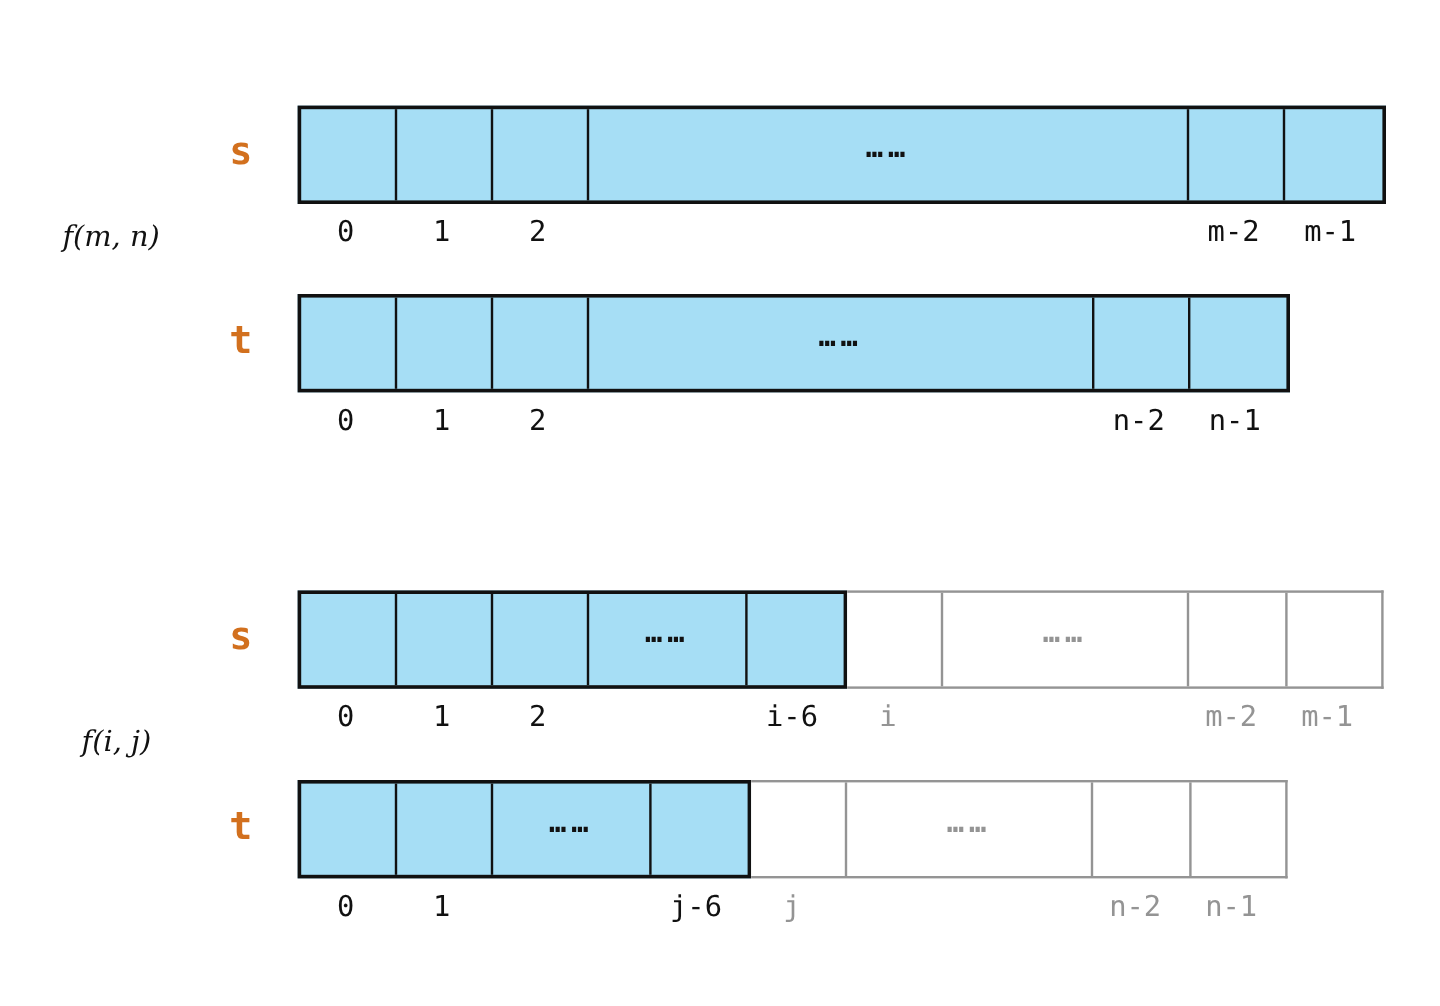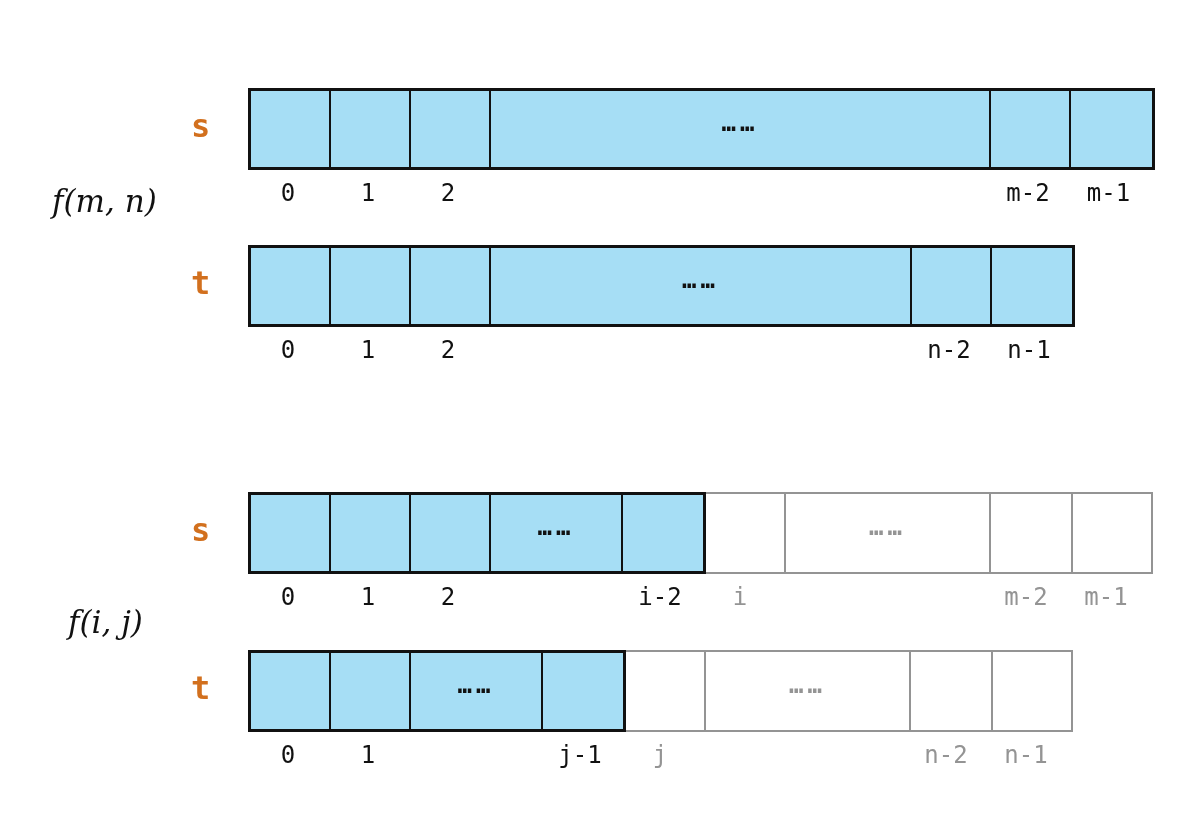--- a/index.html
+++ b/index.html
@@ -22,21 +22,21 @@
     color: var(--ink);
     white-space: nowrap;
     letter-spacing: 0.5px;
   }
   .sec-title .hl { color: var(--red); }
 
   .func-label {
     position: absolute;
     font-family: "DejaVu Serif", "Liberation Serif", serif;
     font-style: italic;
-    font-size: 31px;
+    font-size: 24px;
     color: var(--ink);
     white-space: nowrap;
   }
 
   .row-label {
     position: absolute;
     font-family: "DejaVu Sans Mono", "Liberation Mono", monospace;
     font-weight: bold;
     font-size: 32px;
     line-height: 32px;
@@ -164,21 +164,21 @@
         </div>
         <div class="cell" style="width: 82px;"></div>
         <div class="cell" style="width: 78px;"></div>
       </div>
     </div>
   <div class="labels" style="left:248px; top:582px">
       <div class="idxlabel dark" style="width: 80px;">0</div>
       <div class="idxlabel dark" style="width: 80px;">1</div>
       <div class="idxlabel dark" style="width: 80px;">2</div>
       <div class="idxlabel dark" style="width: 132px;"></div>
-      <div class="idxlabel dark" style="width: 80px;">i-2</div>
+      <div class="idxlabel dark" style="width: 80px;">i-6</div>
       <div class="idxlabel grayed" style="width: 80px;">i</div>
       <div class="idxlabel grayed" style="width: 205px;"></div>
       <div class="idxlabel grayed" style="width: 82px;">m-2</div>
       <div class="idxlabel grayed" style="width: 78px;">m-1</div>
     </div>
 
   <div class="row-label" style="left:191px; top:672px">t</div>
   <div class="array" style="left:248px; top:650px">
       <div class="cellgroup filled">
         <div class="cell" style="width: 80px;"></div>
@@ -194,20 +194,20 @@
           <span class="dots">……</span>
         </div>
         <div class="cell" style="width: 82px;"></div>
         <div class="cell" style="width: 78px;"></div>
       </div>
     </div>
   <div class="labels" style="left:248px; top:740px">
       <div class="idxlabel dark" style="width: 80px;">0</div>
       <div class="idxlabel dark" style="width: 80px;">1</div>
       <div class="idxlabel dark" style="width: 132px;"></div>
-      <div class="idxlabel dark" style="width: 80px;">j-1</div>
+      <div class="idxlabel dark" style="width: 80px;">j-6</div>
       <div class="idxlabel grayed" style="width: 80px;">j</div>
       <div class="idxlabel grayed" style="width: 205px;"></div>
       <div class="idxlabel grayed" style="width: 82px;">n-2</div>
       <div class="idxlabel grayed" style="width: 78px;">n-1</div>
     </div>
 
 </div>
 
 </body></html>

